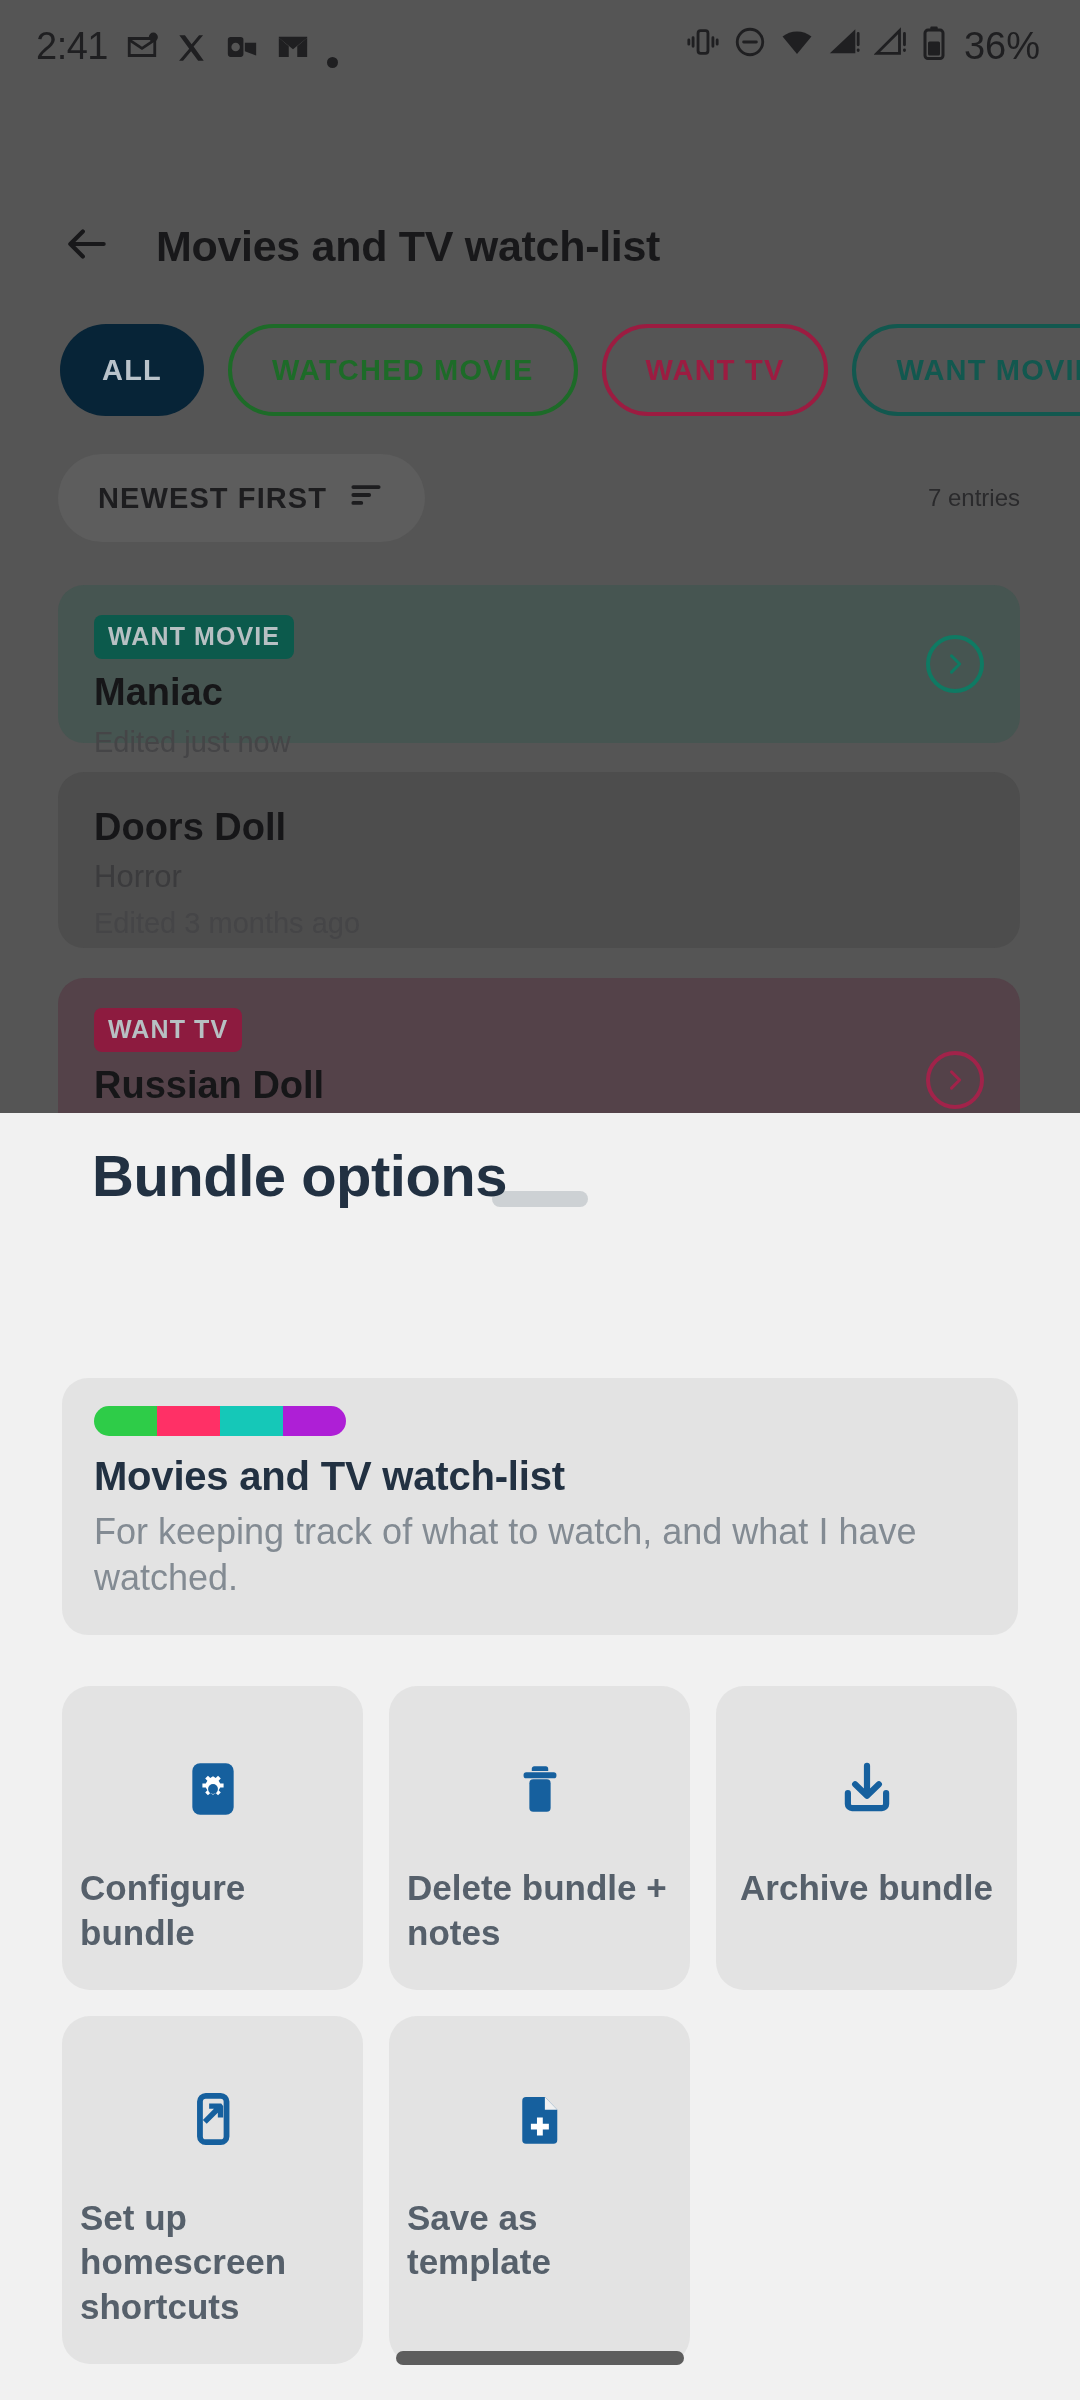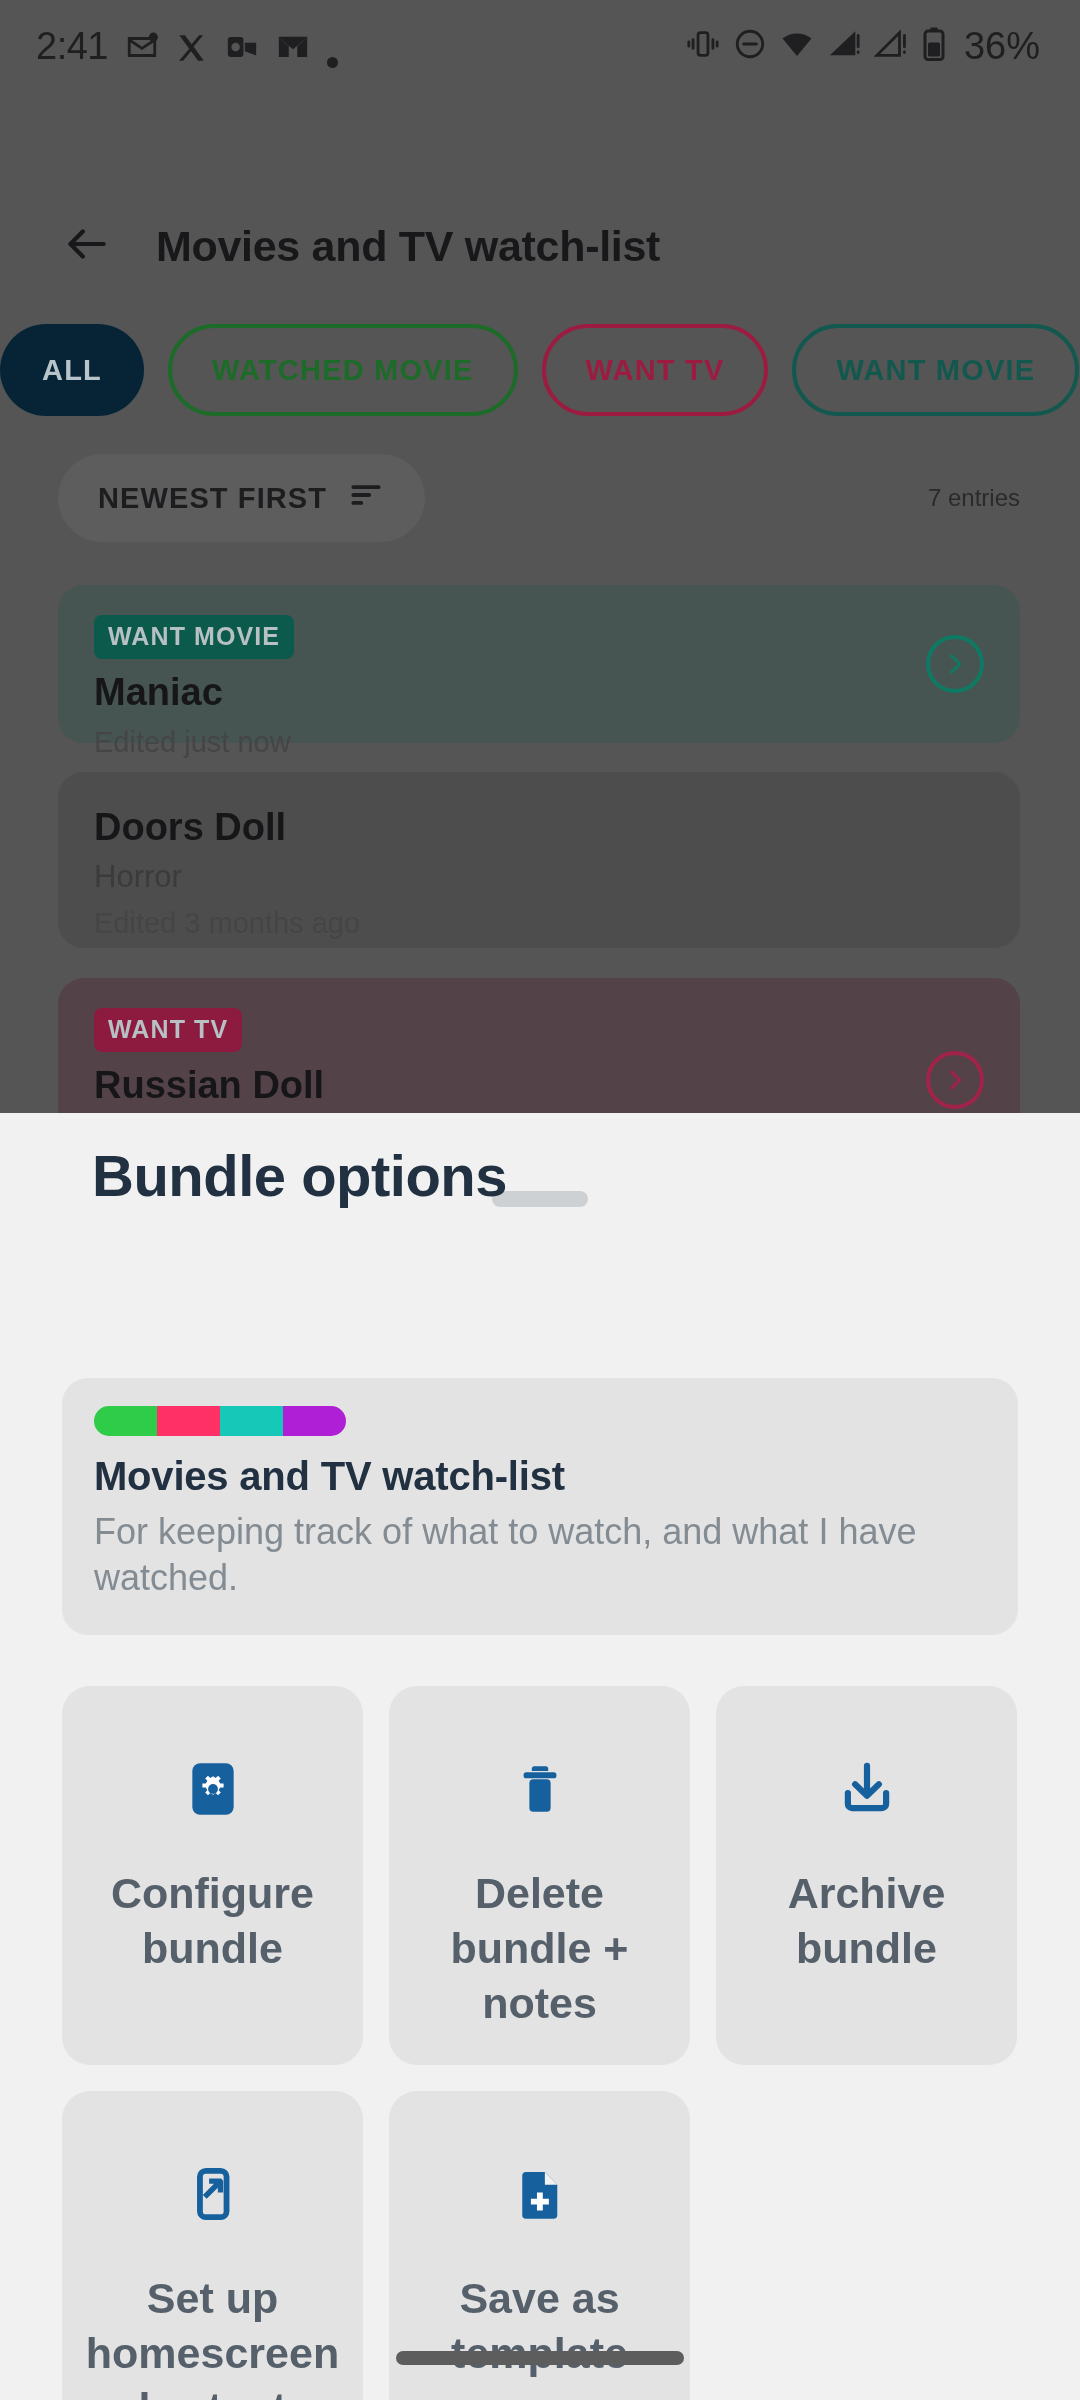--- a/index.html
+++ b/index.html
@@ -19,39 +19,39 @@
   }
 
   
   #statusbar {
     position:absolute; left:0; top:0; width:1080px; height:92px;
     display:flex; align-items:center; justify-content:space-between;
     padding:0 40px 0 36px;
     color:#1c1c1e;
   }
   #status-left { display:flex; align-items:flex-end; gap:17px; }
-  #status-right { display:flex; align-items:center; gap:13px; }
+  #status-right { display:flex; align-items:flex-start; gap:13px; }
   .sb-time { font-size:38px; letter-spacing:-0.5px; color:#1f1f21; font-weight:400; }
   .sb-pct  { font-size:38px; color:#1f1f21; font-weight:400; margin-left:4px;}
   .sb-ico { display:block; }
   .sb-dot { width:11px; height:11px; border-radius:50%; background:#1f1f21; }
 
   
   #appbar {
     position:absolute; left:0; top:196px; width:1080px; height:100px;
     display:flex; align-items:center; padding-left:62px; gap:44px;
   }
   #appbar .title {
     font-size:43px; font-weight:700; color:#18181a; letter-spacing:-0.3px;
   }
 
   
   #chips {
     position:absolute; left:0; top:322px; width:1040px; height:96px;
-    display:flex; align-items:center; gap:24px; 
+    display:flex; align-items:center; gap:24px; padding-left:60px;
     white-space:nowrap;
   }
   .chip {
     height:92px; border-radius:46px;
     display:flex; align-items:center; justify-content:center;
     padding:0 40px; font-size:29px; font-weight:700; letter-spacing:1.2px;
     flex:0 0 auto;
   }
   .chip.selected { background:#072437; color:#b9c3ca; padding:0 42px; }
   .chip.outline { background:transparent; border:4px solid; }
@@ -132,21 +132,21 @@
     display:flex; flex-wrap:wrap; gap:26px;
   }
   .action {
     width:301px; min-height:288px;
     background:#e3e3e3; border-radius:28px;
     display:flex; flex-direction:column; align-items:center;
     padding:64px 18px 34px;
   }
   .action .ico { height:78px; display:flex; align-items:center; justify-content:center; }
   .action .lbl {
-    margin-top:38px; text-align:center; font-size:43px; font-weight:700;
+    margin-top:38px; text-align:left; font-size:35px; font-weight:700;
     color:#56606b; line-height:1.28;
   }
 
   
   #navbar {
     position:absolute; left:0; bottom:0; width:1080px; height:84px;
     display:flex; align-items:center; justify-content:center;
   }
   #nav-pill { width:288px; height:14px; border-radius:7px; background:#5d5d5d; }
 </style>

